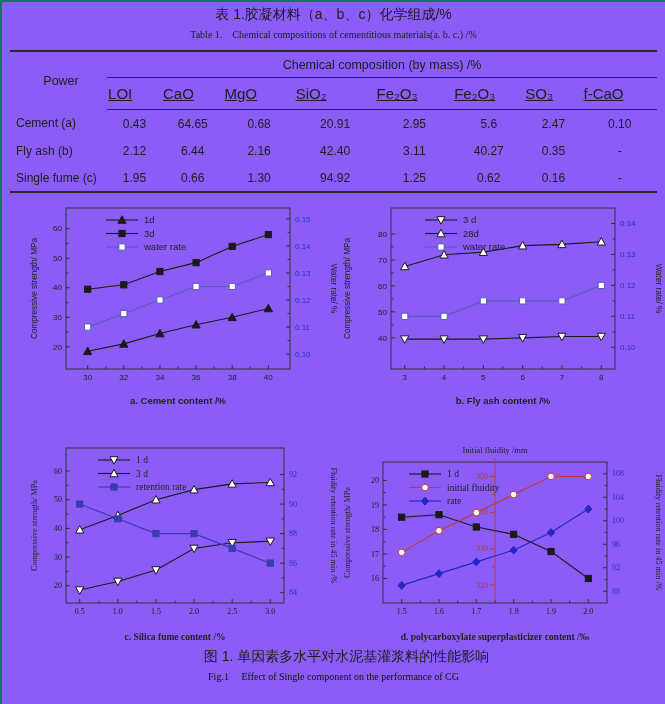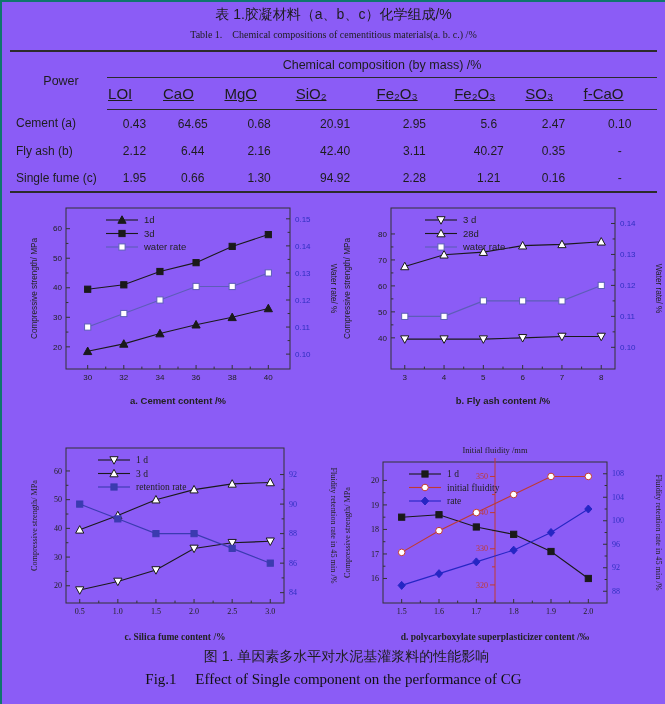--- a/index.html
+++ b/index.html
@@ -14,21 +14,21 @@
   th.powder{ text-align:center;padding-left:6px;font-size:12.5px;}
   th.group{ text-align:center;height:23px;border-bottom:1px solid #2b2b2b;font-size:12.5px;margin-top:20px;}
   tr.sub th{height:29px;text-align:left;border-bottom:1.5px solid #2b2b2b;font-size:15px;text-decoration:underline;}
   table.comp td{height:25px;text-align:center;margin-top:39px;}
   table.comp td.rowname{text-align:left;padding-left:6px;}
   .fig{position:absolute;left:0;top:192px;width:663px;height:460px;}
   .chart{position:absolute;}
   #cha{left:24px;top:4px;}  #chb{left:337px;top:4px;}
   #chc{left:24px;top:240px;} #chd{left:337px;top:240px;}
   .cap-cn{position:absolute;top:646px;left:0;width:100%;text-align:center;font-size:14px;color:#1d1d1d;padding-left:13px;}
-  .cap-en{position:absolute;top:669px;left:0;width:100%;text-align:center;font-size:15px;
+  .cap-en{position:absolute;top:669px;left:0;width:100%;text-align:center;font-size:10px;
           font-family:"Liberation Serif",serif;color:#111;white-space:pre;}
 </style>
 </head>
 <body>
 
 <div class="page">
   <div class="title-cn">表 1.胶凝材料（a、b、c）化学组成/%</div>
   <div class="title-en">Table 1.    Chemical compositions of cementitious materials(a. b. c.) /%</div>
 
   <div class="tblwrap">
@@ -82,22 +82,22 @@
             <td>40.27</td>
             <td>0.35</td>
             <td>-</td>
           </tr>
           <tr>
             <td class="rowname">Single fume (c)</td>
             <td>1.95</td>
             <td>0.66</td>
             <td>1.30</td>
             <td>94.92</td>
-            <td>2.28</td>
-            <td>1.21</td>
+            <td>1.25</td>
+            <td>0.62</td>
             <td>0.16</td>
             <td>-</td>
           </tr>
         </tbody>
     </table>
   </div>
 
   <div class="fig">
     <div class="chart" id="cha"><svg width="312" height="213">
           <rect x="40" y="10" width="224" height="161" fill="none" stroke="#333" stroke-width="1"></rect>

